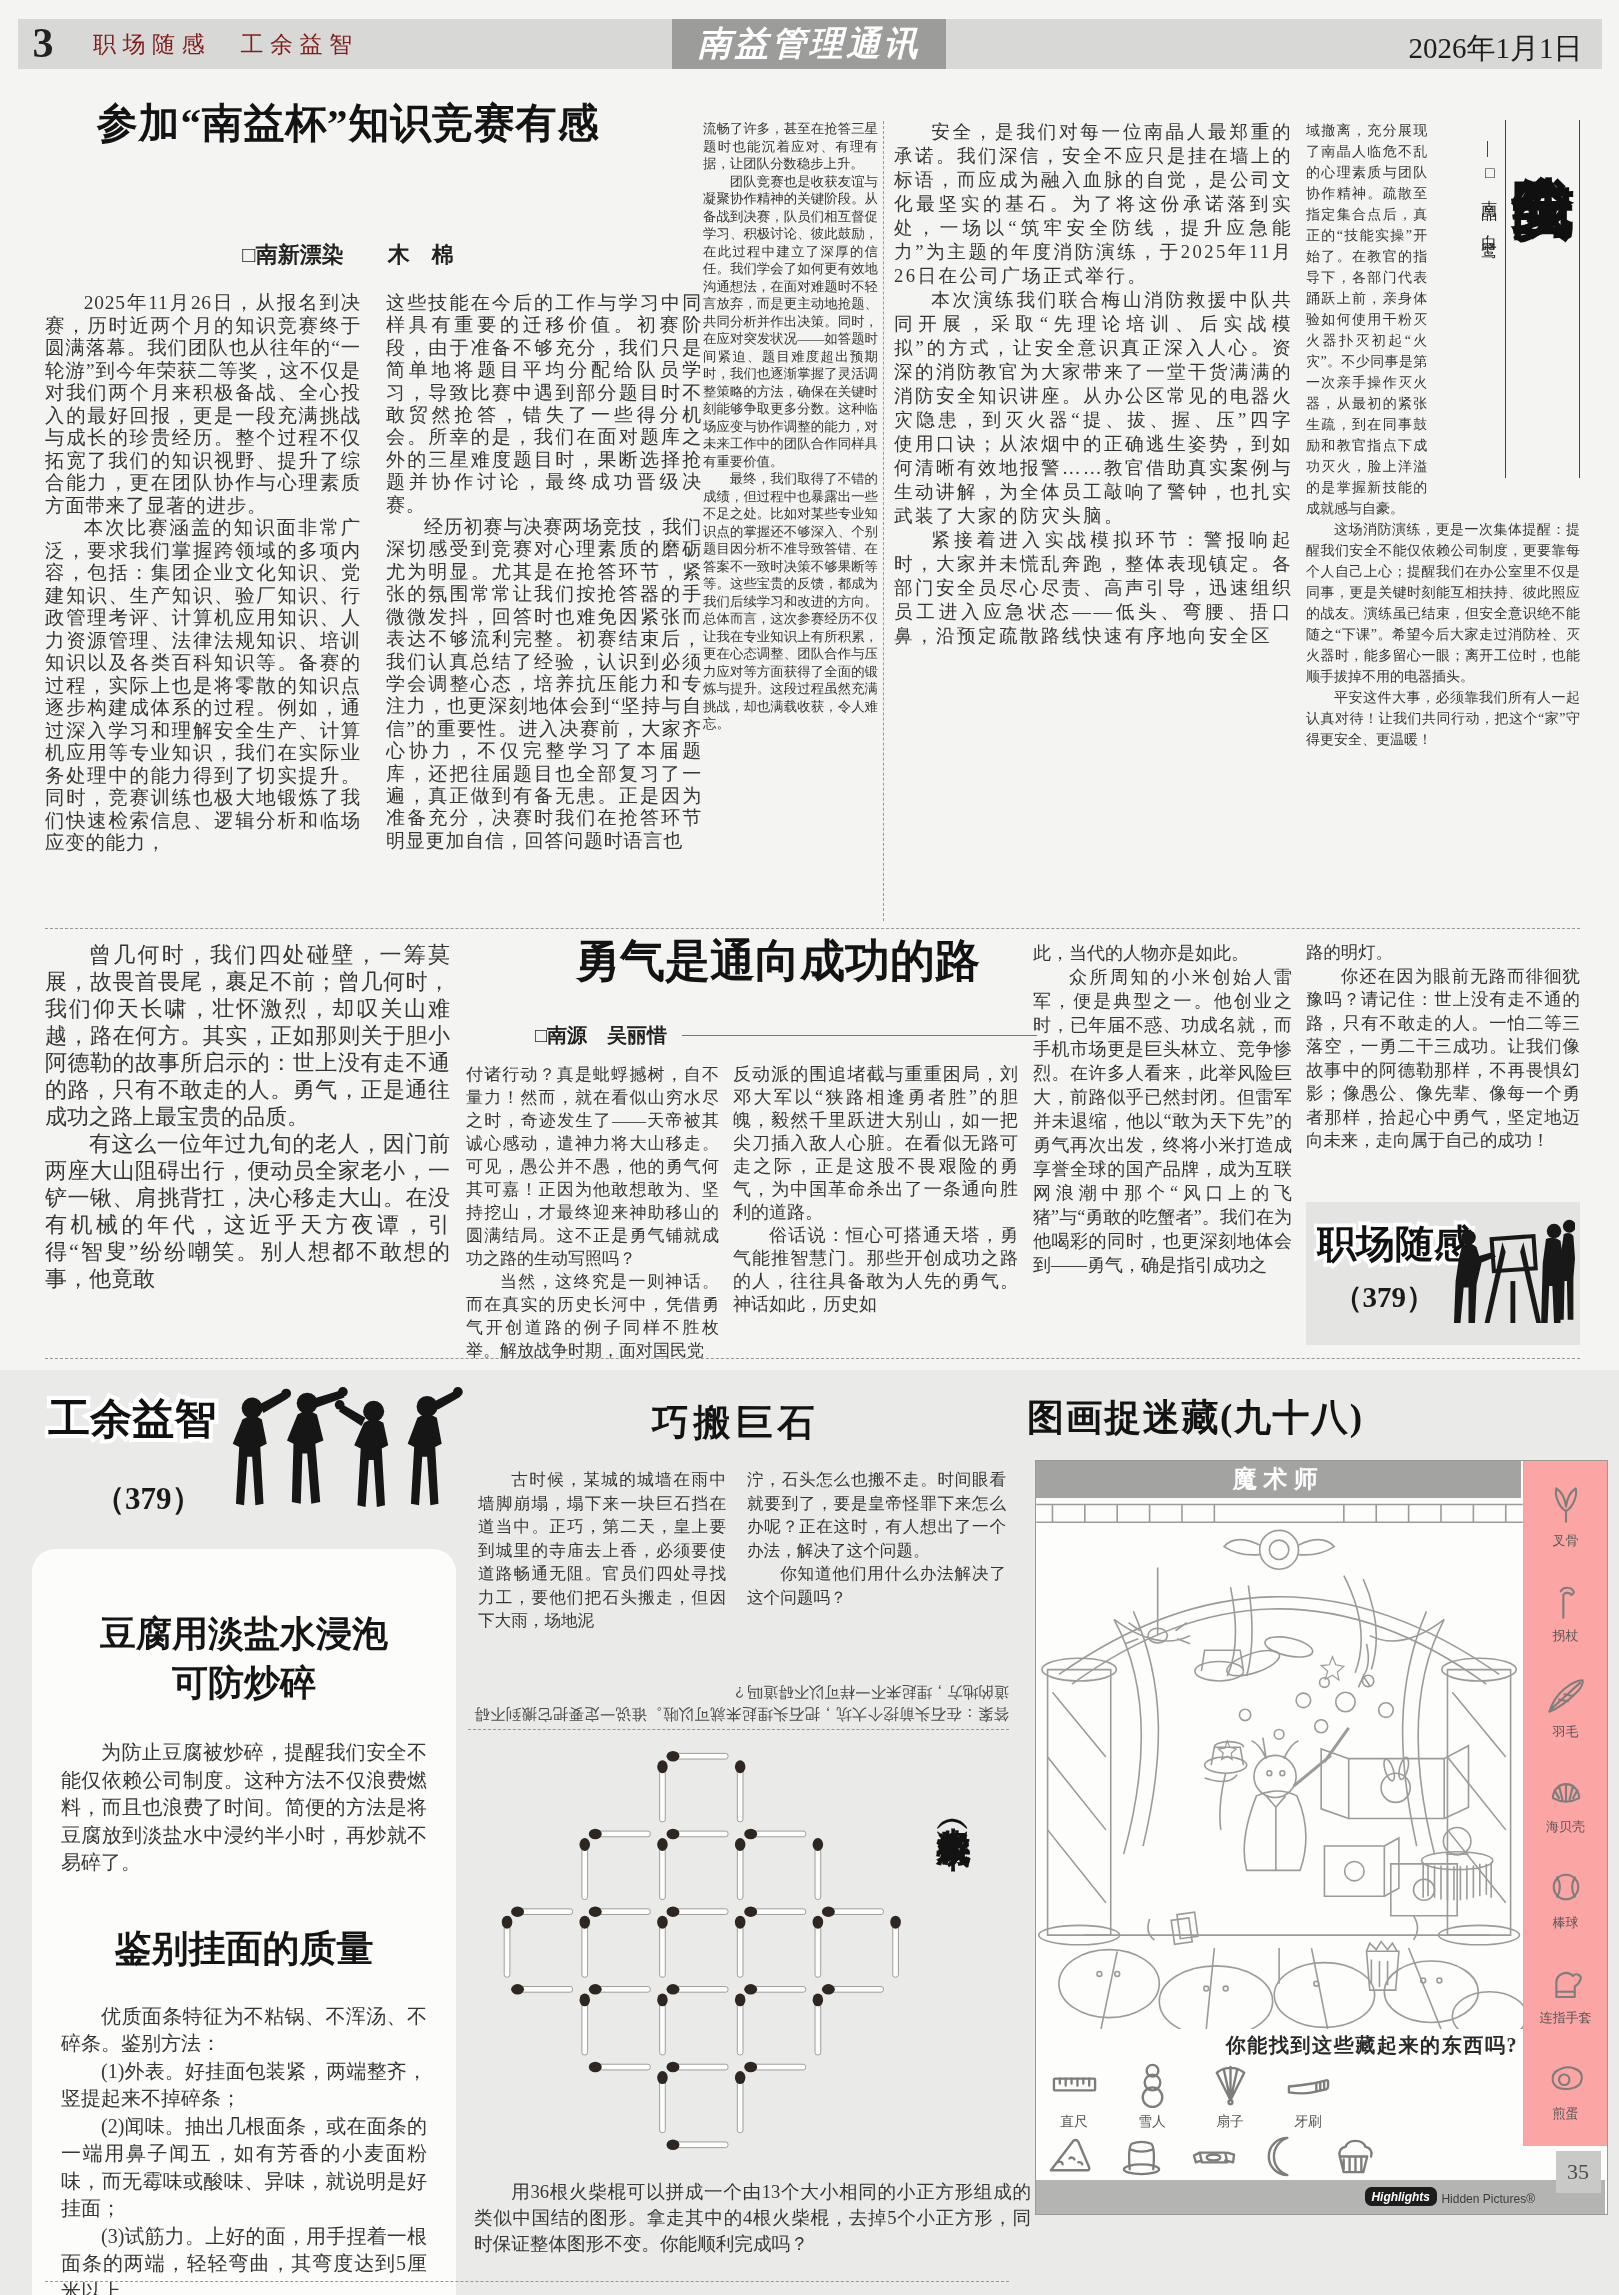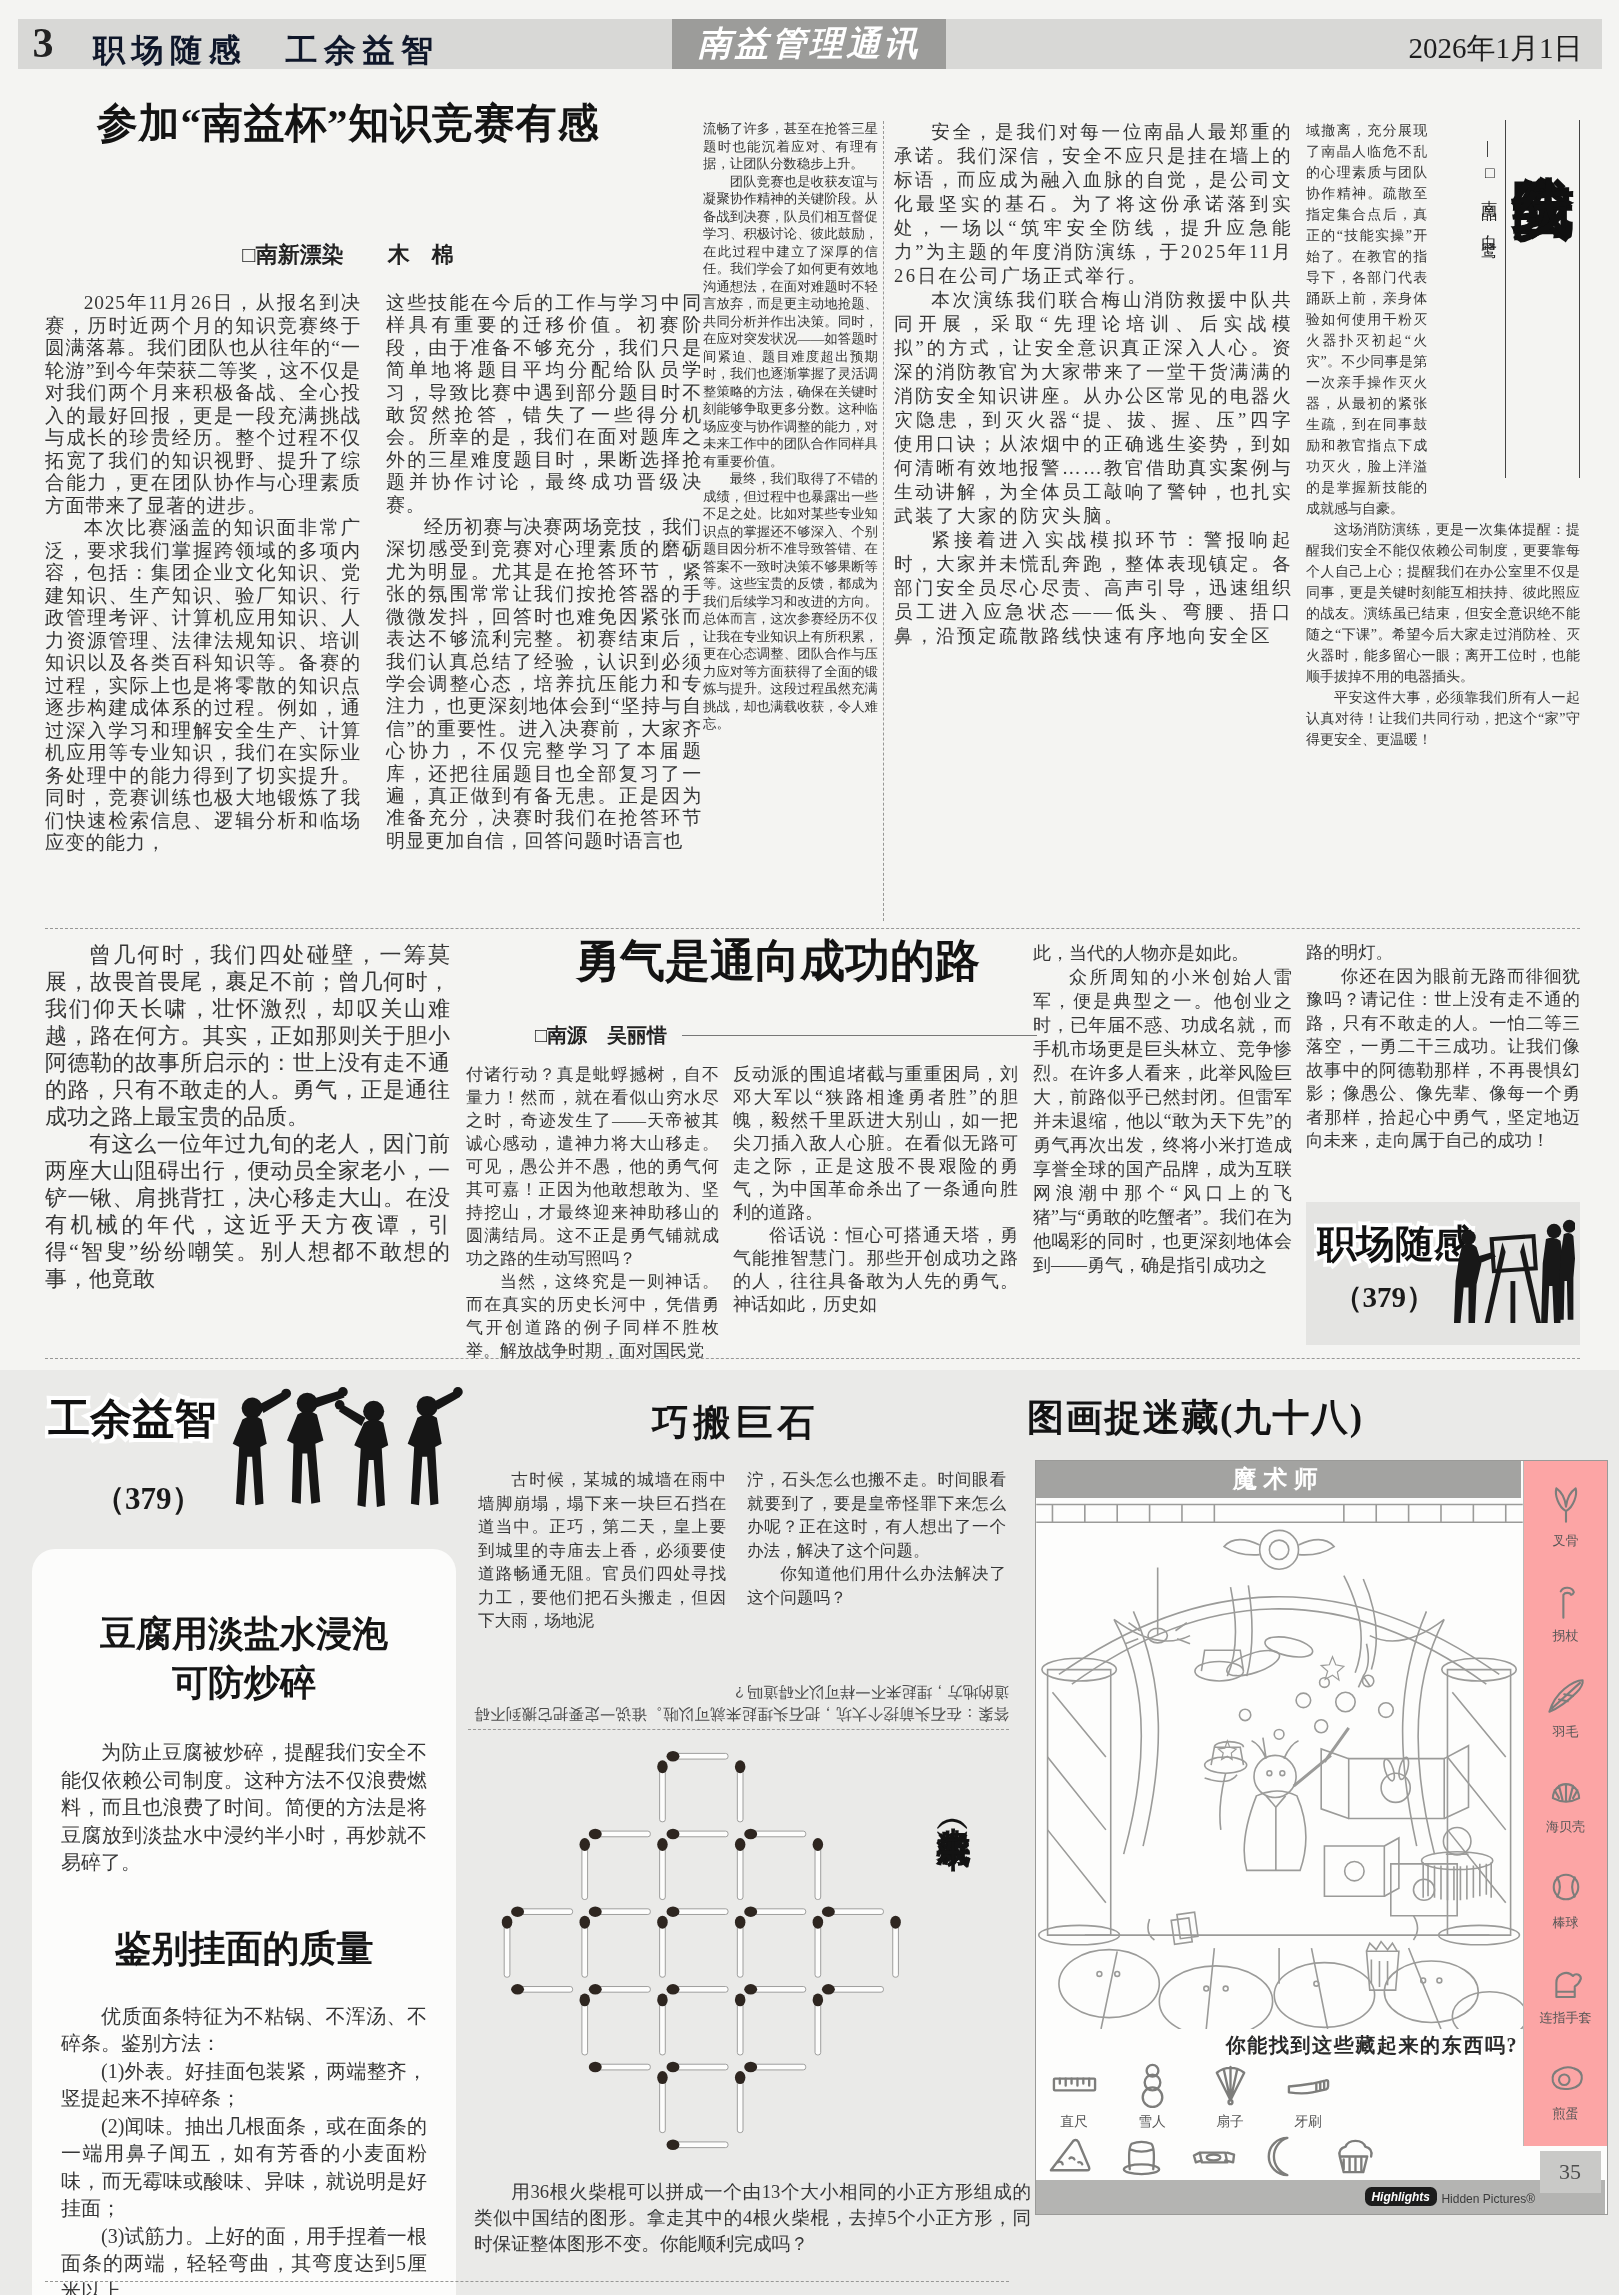--- a/index.html
+++ b/index.html
@@ -2,21 +2,21 @@
 <html style="font-size:13px"><head>
 <meta charset="utf-8">
 <style>
   html,body{margin:0;padding:0;background:#e8e8e6;}
   #page{position:relative;width:1620px;height:2295px;background:#f4f4f2;overflow:hidden;
         font-family:"Liberation Serif","DejaVu Serif",serif;color:#333;}
   [data-name]{box-sizing:border-box;}
   
   .hdr{position:absolute;left:18px;top:19.4px;width:1584px;height:50px;background:#d8d8d6;}
   .hdr-num{position:absolute;left:14.6px;top:0px;font-size:42px;font-weight:bold;color:#222;}
-  .hdr-secs{position:absolute;left:75px;top:9.7px;font-size:32px;font-weight:bold;letter-spacing:6.5px;color:#0f172a;}
+  .hdr-secs{position:absolute;left:75px;top:9.7px;font-size:23px;font-weight:normal;letter-spacing:6.5px;color:#7f1d1d;}
   .masthead{position:absolute;left:654px;top:0;width:274px;height:50px;background:#9c9c9a;
             color:#fff;text-align:center;line-height:49px;font-size:34px;font-weight:bold;font-style:italic;letter-spacing:3.2px;}
   .hdr-date{position:absolute;right:19.4px;top:9.7px;font-size:29px;color:#1d1d1d;}
   
   .col{position:absolute;text-align:justify;color:#363636;}
   .para{margin:0;text-indent:2em;}
   .para.cont{text-indent:0;}
   
   .a1-title{position:absolute;left:45px;top:96px;width:606px;text-align:center;
             font-size:41px;font-weight:bold;color:#131313;letter-spacing:0.8px;}
@@ -93,21 +93,21 @@
   .hp-row{display:flex;align-items:flex-end;}
   .hp-row1{margin-top:27.5px;justify-content:flex-start;gap:31px;padding-left:6.5px;}
   .hp-row2{margin-top:1.6px;justify-content:flex-start;gap:21px;padding-left:1.6px;}
   .hp-bottom .hp-item .hicon svg{width:47px;height:47px;}
   .hp-bottom .hp-item .hlab{font-size:13.8px;}
   .hp-foot{position:absolute;left:0;bottom:0;width:569px;height:34px;background:#b4b4b2;}
   .hp-logo{position:absolute;right:70px;top:7.3px;display:flex;align-items:flex-end;gap:4.9px;}
   .hp-logo .hl-badge{background:#1c1c1c;color:#fff;font-style:italic;font-weight:bold;
                      font-family:"Liberation Sans",sans-serif;font-size:12px;padding:2.4px 6.5px;border-radius:6.5px;}
   .hp-logo .hl-text{font-family:"Liberation Sans",sans-serif;font-size:12px;color:#3c3c3c;}
-  .hp-pagenum{position:absolute;right:6.5px;bottom:21px;width:61px;height:42px;background:#c9c9c7;
+  .hp-pagenum{position:absolute;right:6.5px;bottom:21px;width:45px;height:42px;background:#c9c9c7;
               color:#4e4e4e;font-size:22px;text-align:center;line-height:42px;}
   .scene svg *{vector-effect:non-scaling-stroke;}
 </style>
 </head>
 <body>
 
 <div id="page" data-name="newspaper-page">
 
   <div class="hdr" data-name="page-header">
     <div class="hdr-num" data-name="page-number">3</div>

